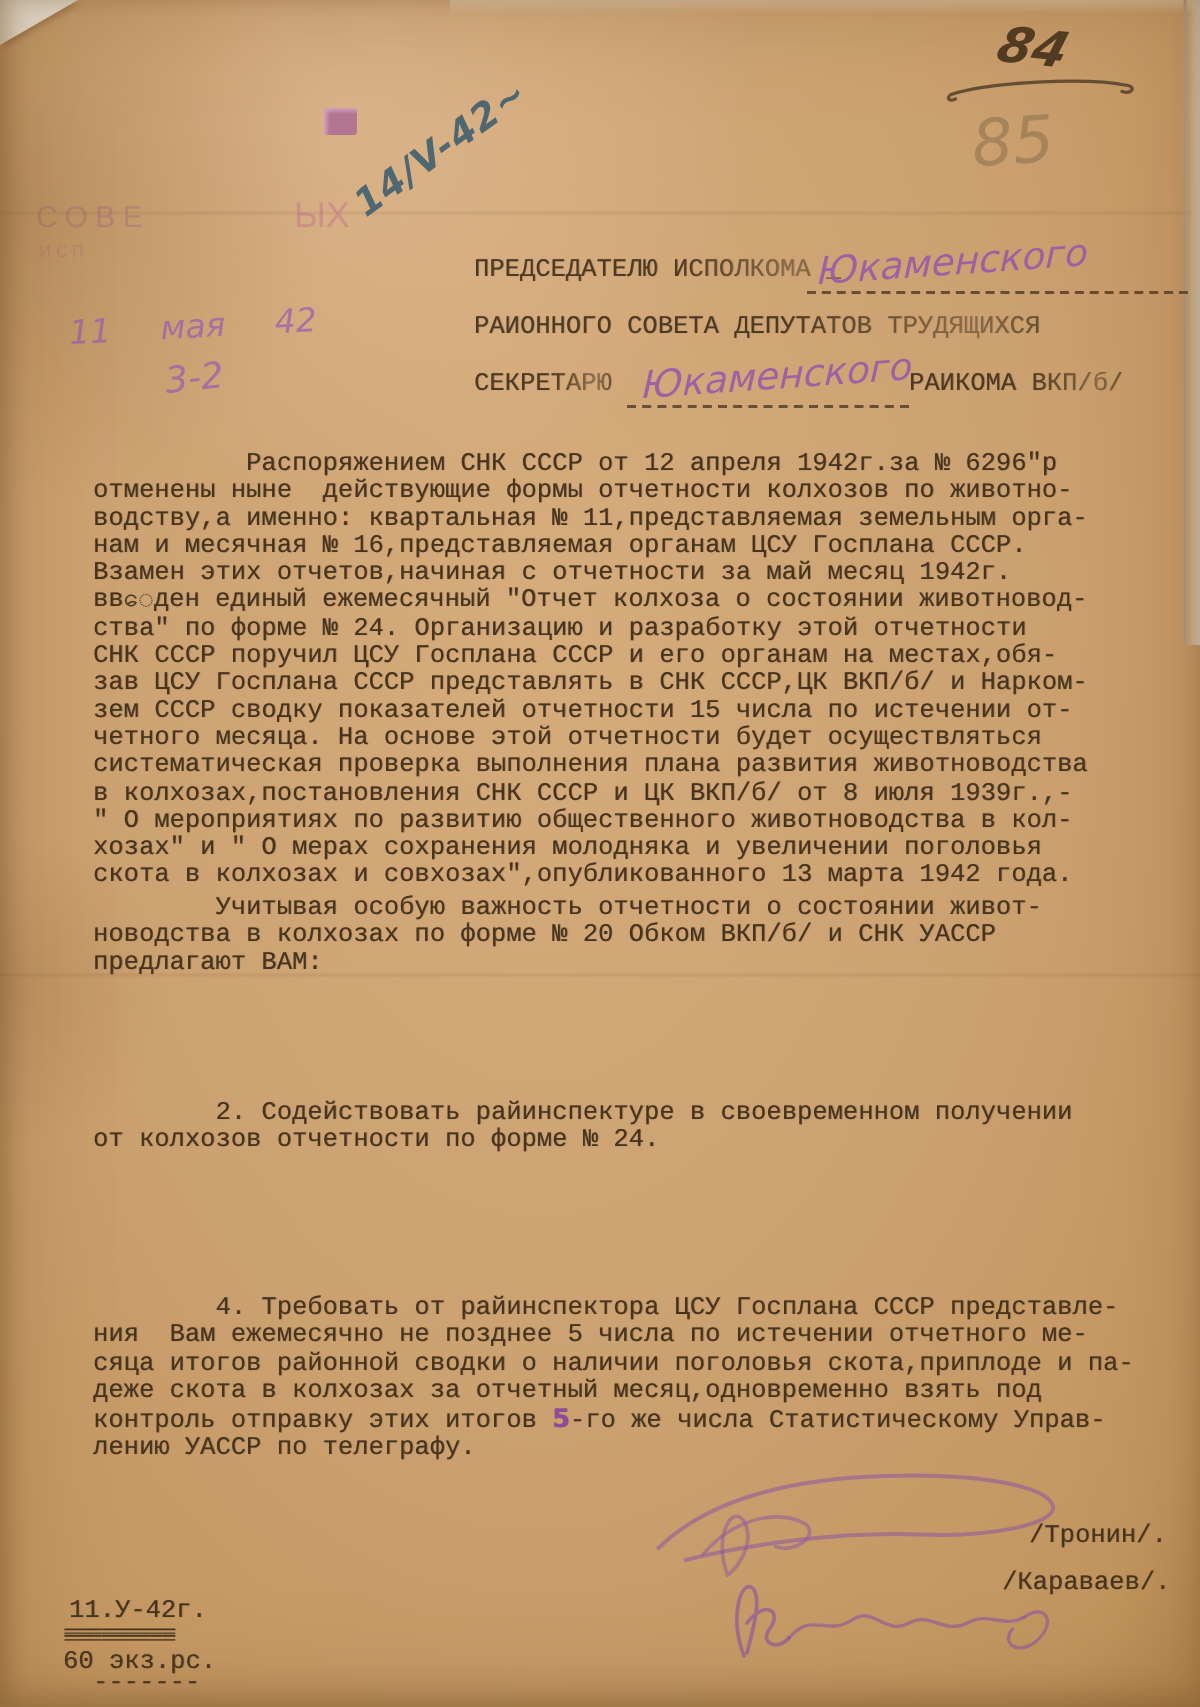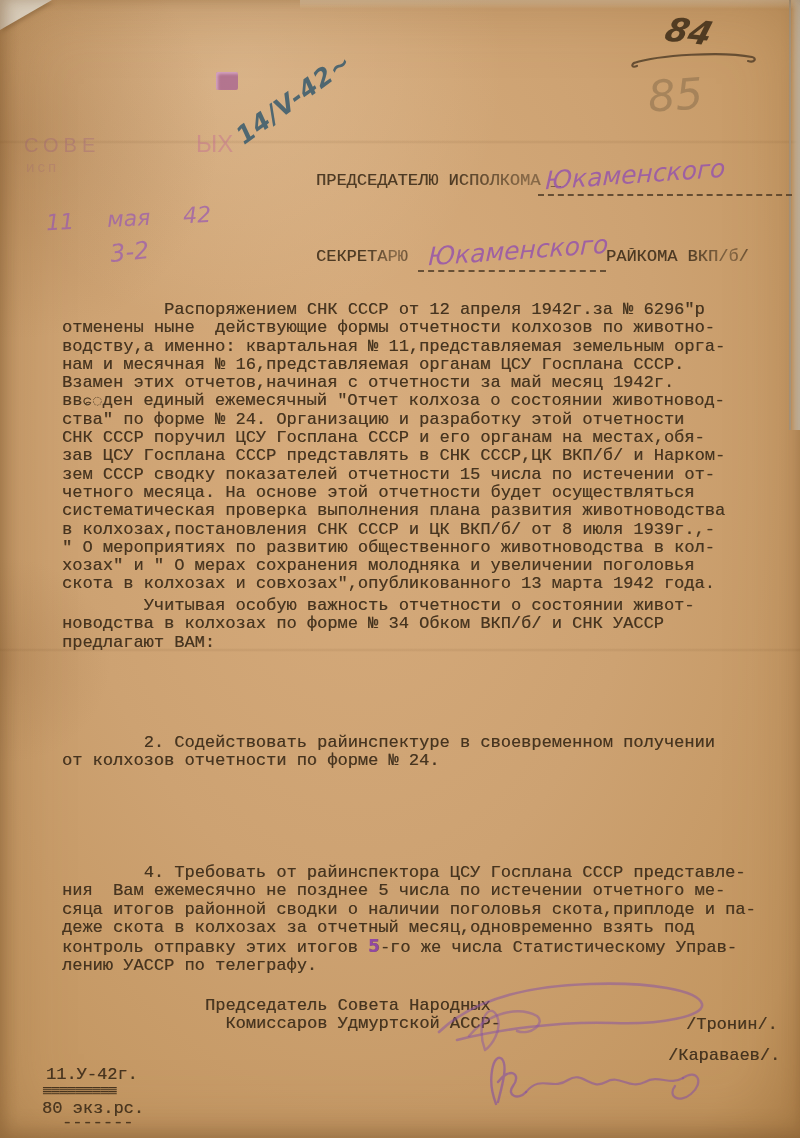--- a/index.html
+++ b/index.html
@@ -74,20 +74,21 @@
   </svg>
   <span class="hand pencil85">85</span>
 
   <span class="hand blue-note">14/V-42~</span>
   <span class="hand recv-date">11 мая 42</span>
   <span class="hand recv-code">3-2</span>
 
   <div class="typed hdr" style="left:316px; top:172px">ПРЕДСЕДАТЕЛЮ ИСПОЛКОМА _</div>
   <span class="hand hand-name" style="left:545px; top:160px">Юкаменского</span>
   <div class="dotted-line" style="left:538px; top:194px; width:254px"></div>
+  <div class="typed hdr" style="left:316px; top:210px">РАЙОННОГО СОВЕТА ДЕПУТАТОВ ТРУДЯЩИХСЯ</div>
   <div class="typed hdr" style="left:316px; top:248px">СЕКРЕТАРЮ</div>
   <span class="hand hand-name" style="left:428px; top:236px">Юкаменского</span>
   <div class="dotted-line" style="left:418px; top:270px; width:188px"></div>
   <div class="typed hdr" style="left:606px; top:248px">РАЙКОМА ВКП/б/</div>
 
   <div class="typed" style="left:62px; top:301px; width:726px">          Распоряжением СНК СССР от 12 апреля 1942г.за № 6296"р
 отменены ныне  действующие формы отчетности колхозов по животно-
 водству,а именно: квартальная № 11,представляемая земельным орга-
 нам и месячная № 16,представляемая органам ЦСУ Госплана СССР.
 Взамен этих отчетов,начиная с отчетности за май месяц 1942г.
@@ -96,45 +97,43 @@
 СНК СССР поручил ЦСУ Госплана СССР и его органам на местах,обя-
 зав ЦСУ Госплана СССР представлять в СНК СССР,ЦК ВКП/б/ и Нарком-
 зем СССР сводку показателей отчетности 15 числа по истечении от-
 четного месяца. На основе этой отчетности будет осуществляться
 систематическая проверка выполнения плана развития животноводства
 в колхозах,постановления СНК СССР и ЦК ВКП/б/ от 8 июля 1939г.,-
 " О мероприятиях по развитию общественного животноводства в кол-
 хозах" и " О мерах сохранения молодняка и увеличении поголовья
 скота в колхозах и совхозах",опубликованного 13 марта 1942 года.</div>
   <div class="typed" style="left:62px; top:597px; width:726px">        Учитывая особую важность отчетности о состоянии живот-
-новодства в колхозах по форме № 34 Обком ВКП/б/ и СНК УАССР
+новодства в колхозах по форме № 20 Обком ВКП/б/ и СНК УАССР
 предлагают ВАМ:</div>
   <div class="typed" style="left:62px; top:734px; width:726px">        2. Содействовать райинспектуре в своевременном получении
 от колхозов отчетности по форме № 24.</div>
   <div class="typed" style="left:62px; top:864px; width:730px"><span>        4. Требовать от райинспектора ЦСУ Госплана СССР представле-
 ния  Вам ежемесячно не позднее 5 числа по истечении отчетного ме-
 сяца итогов районной сводки о наличии поголовья скота,приплоде и па-
 деже скота в колхозах за отчетный месяц,одновременно взять под
 контроль отправку этих итогов </span><span class="hand-digit">5</span><span>-го же числа Статистическому Управ-
 лению УАССР по телеграфу.</span></div>
 
-  <div class="typed" style="left:205px; top:997px">Председатель Совета Народных
-  Комиссаров Удмуртской АССР-</div>
   <div class="typed" style="left:686px; top:1016px">/Тронин/.</div>
   <svg class="sig-svg" style="left:425px; top:972px" width="310" height="85" viewBox="0 0 310 85">
     <path d="M14,60 C45,30 95,14 165,12 C225,10 273,18 277,32 C280,44 235,53 188,51 C132,49 72,58 32,68" stroke-width="2.6" opacity="0.55"></path>
     <path d="M44,64 C64,40 94,34 112,44 C121,51 106,64 92,59" stroke-width="2.4" opacity="0.5"></path>
     <path d="M60,78 C50,52 64,28 72,44 C78,58 66,74 60,78" stroke-width="2.4" opacity="0.5"></path>
   </svg>
   <div class="typed" style="left:668px; top:1047px">/Караваев/.</div>
   <svg class="sig-svg" style="left:468px; top:1038px" width="270" height="85" viewBox="0 0 270 85">
     <path d="M28,66 C18,40 26,14 34,21 C40,28 34,48 30,64 M30,44 C42,28 54,36 45,48 C38,57 50,63 58,54" stroke-width="2.4" opacity="0.65"></path>
     <path d="M58,54 C73,36 84,53 100,42 C115,32 122,53 138,44 C152,36 161,52 177,44 C191,36 201,48 215,40" stroke-width="2.2" opacity="0.6"></path>
     <path d="M215,40 C229,30 237,44 223,56 C211,66 199,58 207,48" stroke-width="2.2" opacity="0.6"></path>
   </svg>
 
   <div class="typed" style="left:46px; top:1066px">11.У-42г.</div>
   <div class="typed footer-sep" style="left:42px; top:1082px">=========</div>
-  <div class="typed" style="left:42px; top:1100px">80 экз.рс.</div>
+  <div class="typed" style="left:42px; top:1100px">60 экз.рс.</div>
   <div class="typed" style="left:62px; top:1114px">-------</div>
 
   <div class="vignette"></div>
 </div>
 
 </body></html>

